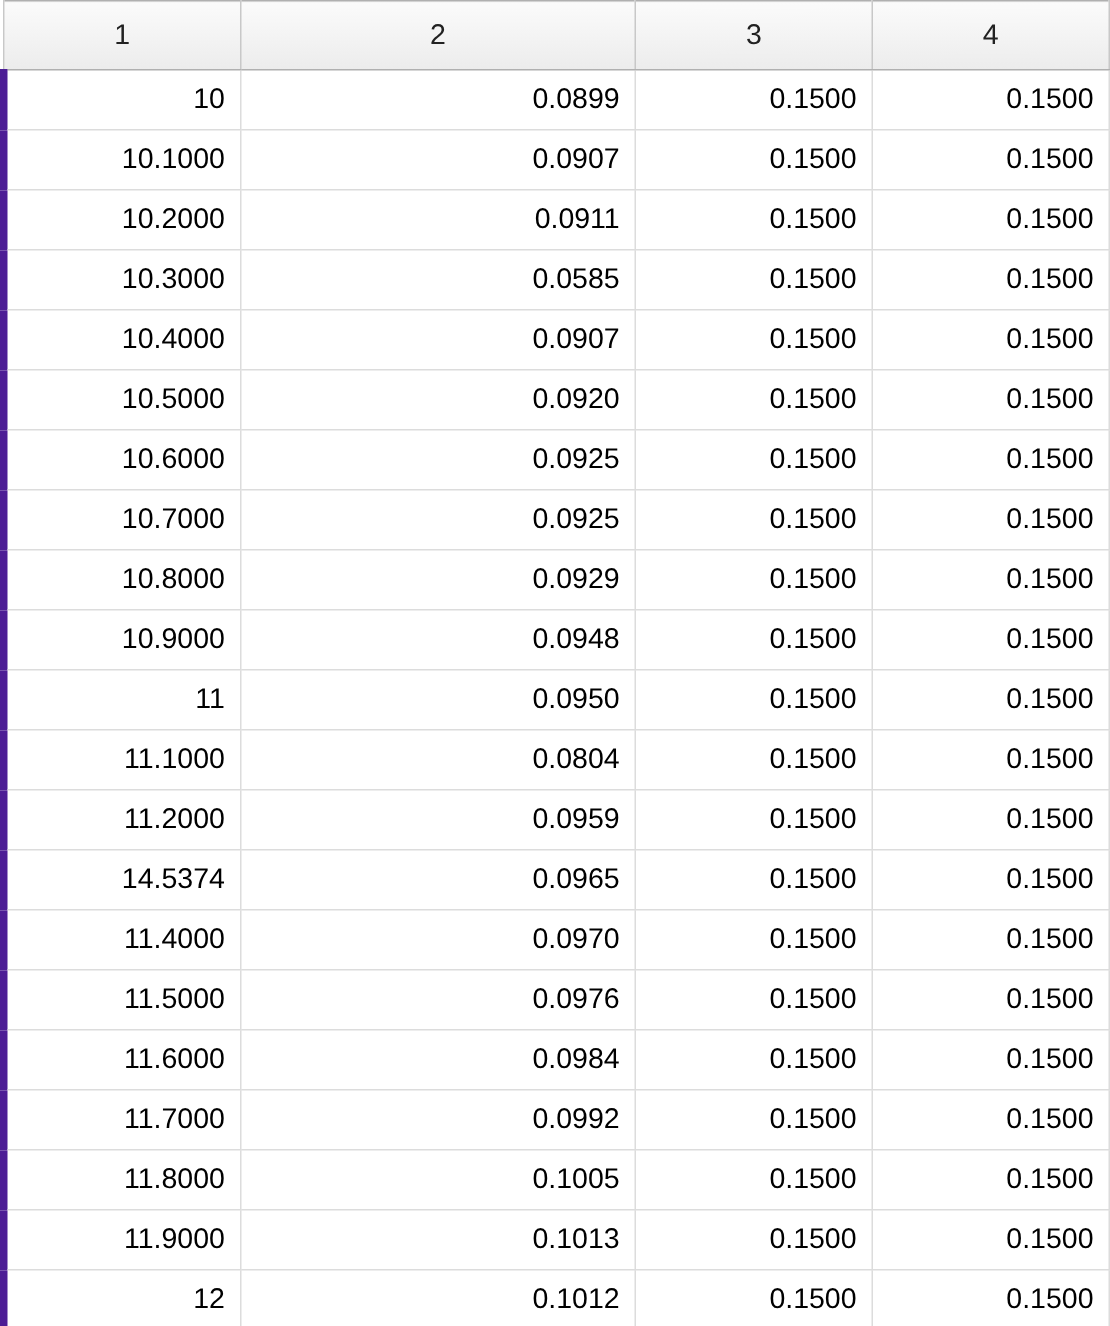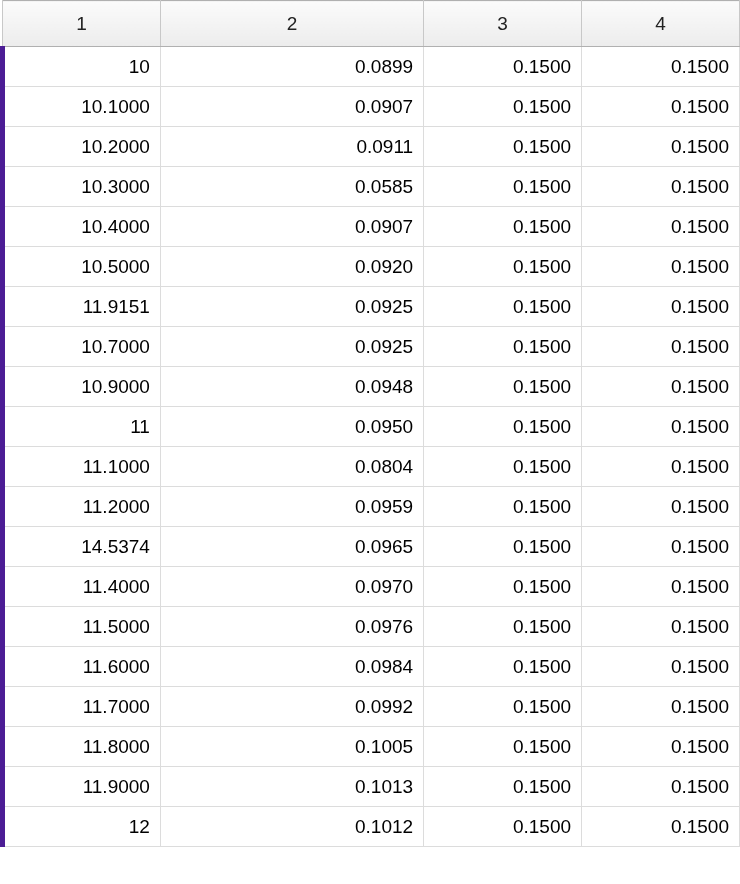--- a/index.html
+++ b/index.html
@@ -102,28 +102,34 @@
         <td>0.1500</td>
         <td>0.1500</td>
       </tr>
       <tr>
         <td>10.5000</td>
         <td>0.0920</td>
         <td>0.1500</td>
         <td>0.1500</td>
       </tr>
       <tr>
-        <td>11.9151</td>
+        <td>10.6000</td>
         <td>0.0925</td>
         <td>0.1500</td>
         <td>0.1500</td>
       </tr>
       <tr>
         <td>10.7000</td>
         <td>0.0925</td>
+        <td>0.1500</td>
+        <td>0.1500</td>
+      </tr>
+      <tr>
+        <td>10.8000</td>
+        <td>0.0929</td>
         <td>0.1500</td>
         <td>0.1500</td>
       </tr>
       <tr>
         <td>10.9000</td>
         <td>0.0948</td>
         <td>0.1500</td>
         <td>0.1500</td>
       </tr>
       <tr>

